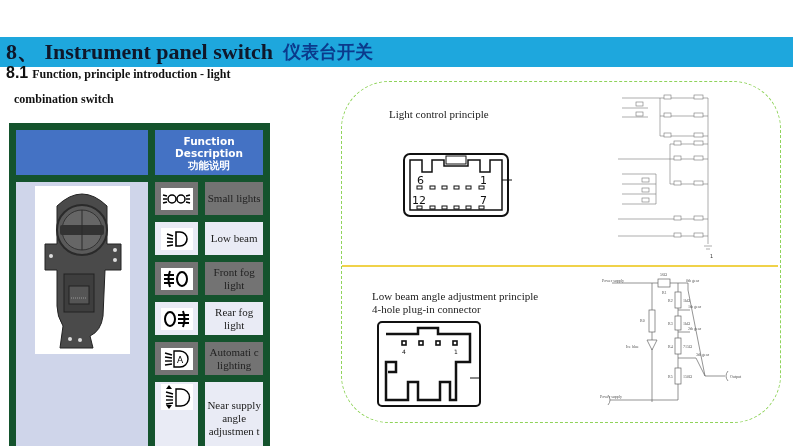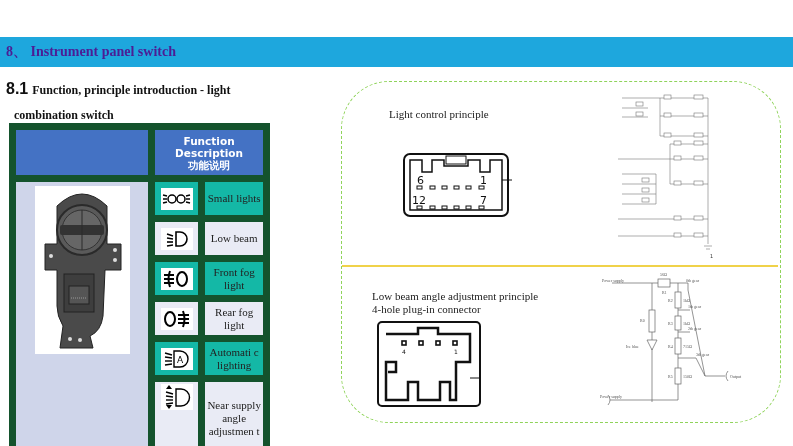--- a/index.html
+++ b/index.html
@@ -1,43 +1,44 @@
 <!DOCTYPE html>
 <html><head>
 <meta charset="utf-8">
 <style>
   html, body { margin:0; padding:0; }
   body { width:793px; height:446px; background:#ffffff; position:relative; overflow:hidden; font-family:"Liberation Serif", serif; }
   .title-bar { position:absolute; left:0; top:37px; width:793px; height:30px; background:#1ea7dd; display:flex; align-items:center; }
-  .title-bar .t-en { font-family:"Liberation Serif", serif; font-weight:bold; font-size:14px; color:#4c1d95; margin-left:6px; }
+  .title-bar .t-en { font-family:"Liberation Serif", serif; font-weight:bold; font-size:22px; color:#0f172a; margin-left:6px; }
   .title-bar .t-cn { font-family:"DejaVu Sans", sans-serif; font-weight:bold; font-size:18px; color:#0b3a8c; margin-left:10px; }
-  .sub-title { position:absolute; left:6px; top:80px; width:270px; }
+  .sub-title { position:absolute; left:6px; top:64px; width:270px; }
   .sub-title .num { font-family:"Liberation Sans", sans-serif; font-weight:bold; font-size:16px; color:#111; }
   .sub-title .txt { font-family:"Liberation Serif", serif; font-weight:bold; font-size:12px; color:#111; }
   .sub-title .line2 { font-family:"Liberation Serif", serif; font-weight:bold; font-size:12px; color:#111; margin-top:10px; display:block;margin-left:8px; }
   table.func { position:absolute; left:9px; top:123px; border-collapse:collapse; width:261px; }
   table.func td, table.func th { border:7px solid #14532d; padding:0; }
   table.func th { background:#4472c4; color:#fff; font-family:"DejaVu Sans", sans-serif; font-weight:bold; font-size:10.5px; height:45px; line-height:12px; }
   table.func td.img-cell { background:#cfd5ea; width:148px; vertical-align:top; }
   table.func td.icon { width:48px; height:33px; text-align:center; vertical-align:middle; }
   table.func td.label { font-size:11px; color:#222; text-align:center; line-height:13px; width:63px; }
-  tr.odd td.icon, tr.odd td.label { background:#14b8a6; }
+  tr.odd td.icon, tr.odd td.label { background:#737373; }
   tr.even td.icon, tr.even td.label { background:#e9ebf5; }
   .icon-box { display:inline-block; background:#fff; width:32px; height:22px; vertical-align:middle; }
   .switch-img { margin:4px auto 0 auto; width:95px; height:168px; background:#fff; position:relative; }
   .panel { position:absolute; left:341px; top:81px; width:438px; height:340px; border:1.5px dashed #8fd35a; border-radius:48px; }
   .divider { position:absolute; left:342px; top:265px; width:436px; height:2px; background:#f0d24a; }
   .cap { position:absolute; font-family:"Liberation Serif", serif; font-size:11px; color:#222; line-height:13px; }
   .diag-text { font-family:"Liberation Serif", serif; font-size:4px; fill:#555; }
 </style>
 </head>
 <body>
 
 <div class="title-bar">
   <span class="t-en"><span>8、</span> <span>Instrument panel switch</span></span>
+  <span class="t-cn">仪表台开关</span>
 </div>
 
 <div class="sub-title">
   <span class="num">8.1</span>
   <span class="txt">Function, principle introduction - light</span>
   <span class="line2">combination switch</span>
 </div>
 
 <table class="func">
   <tbody>

